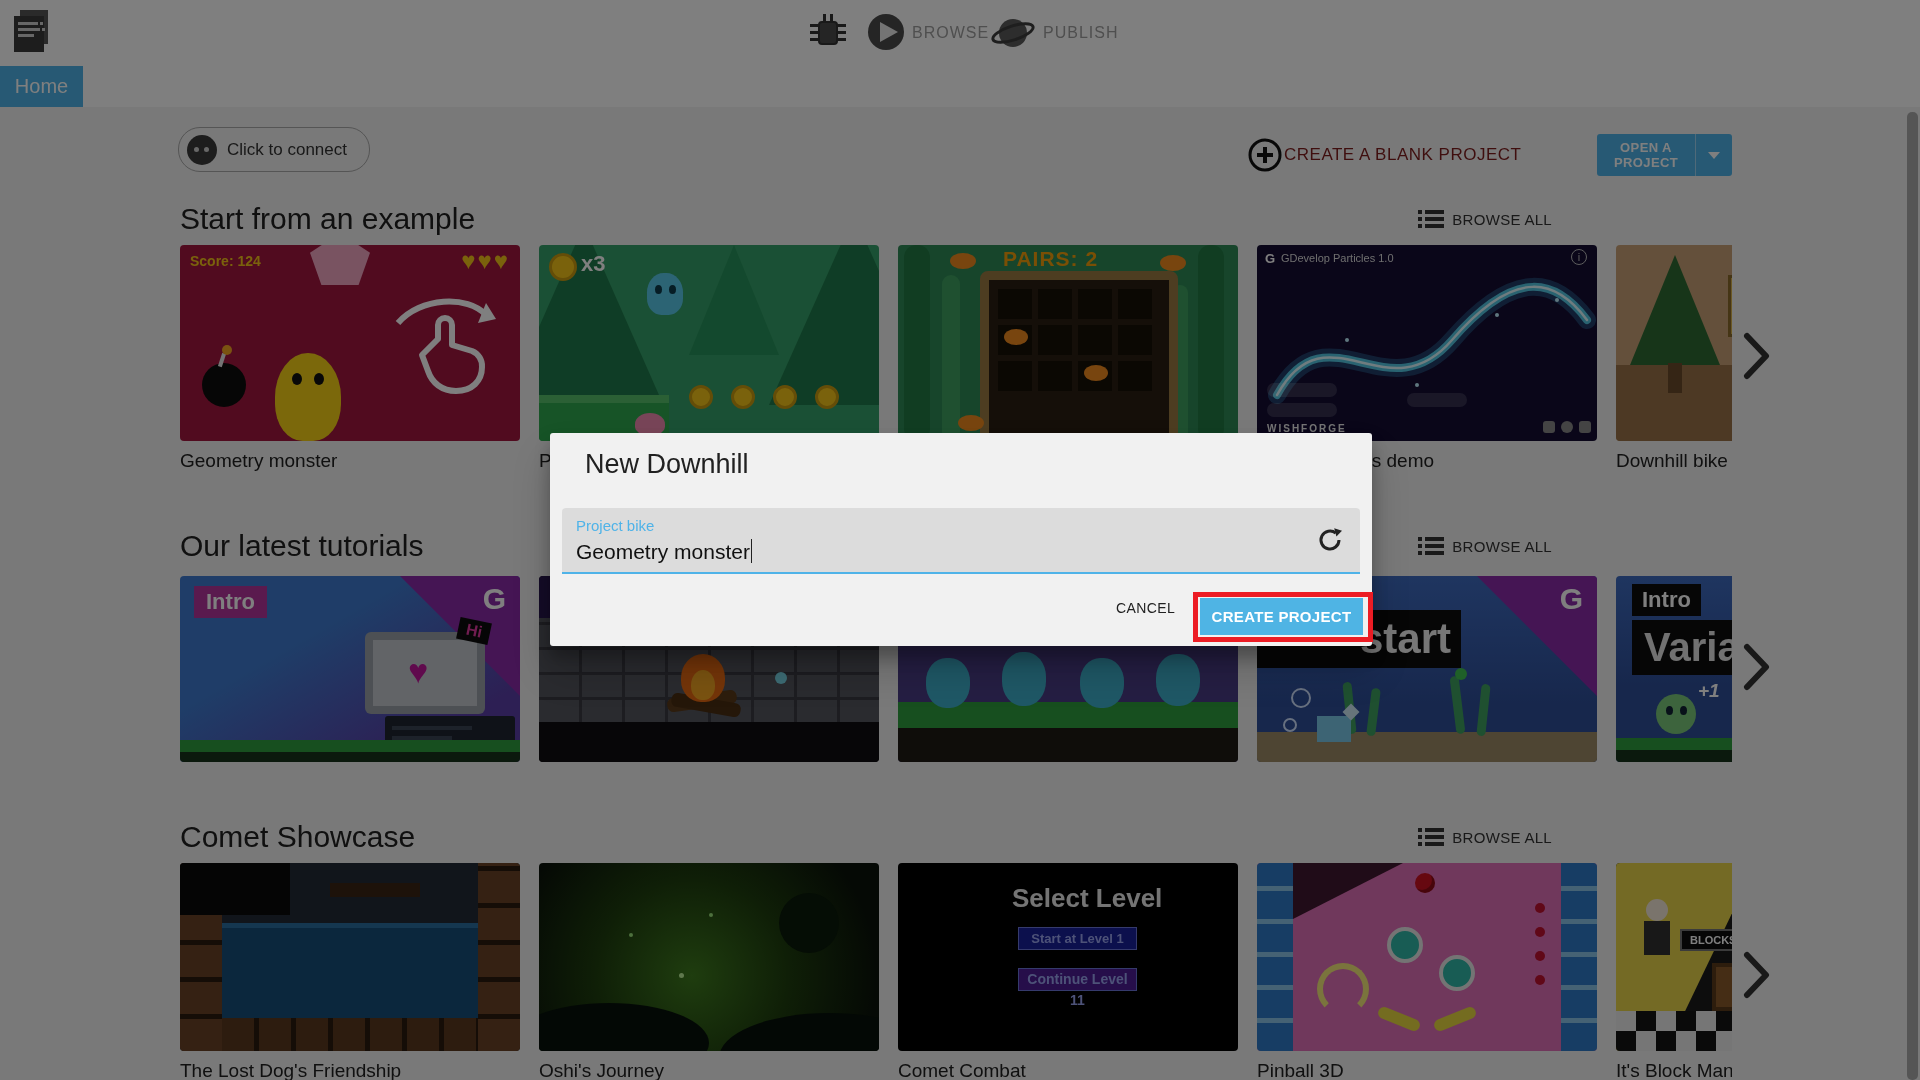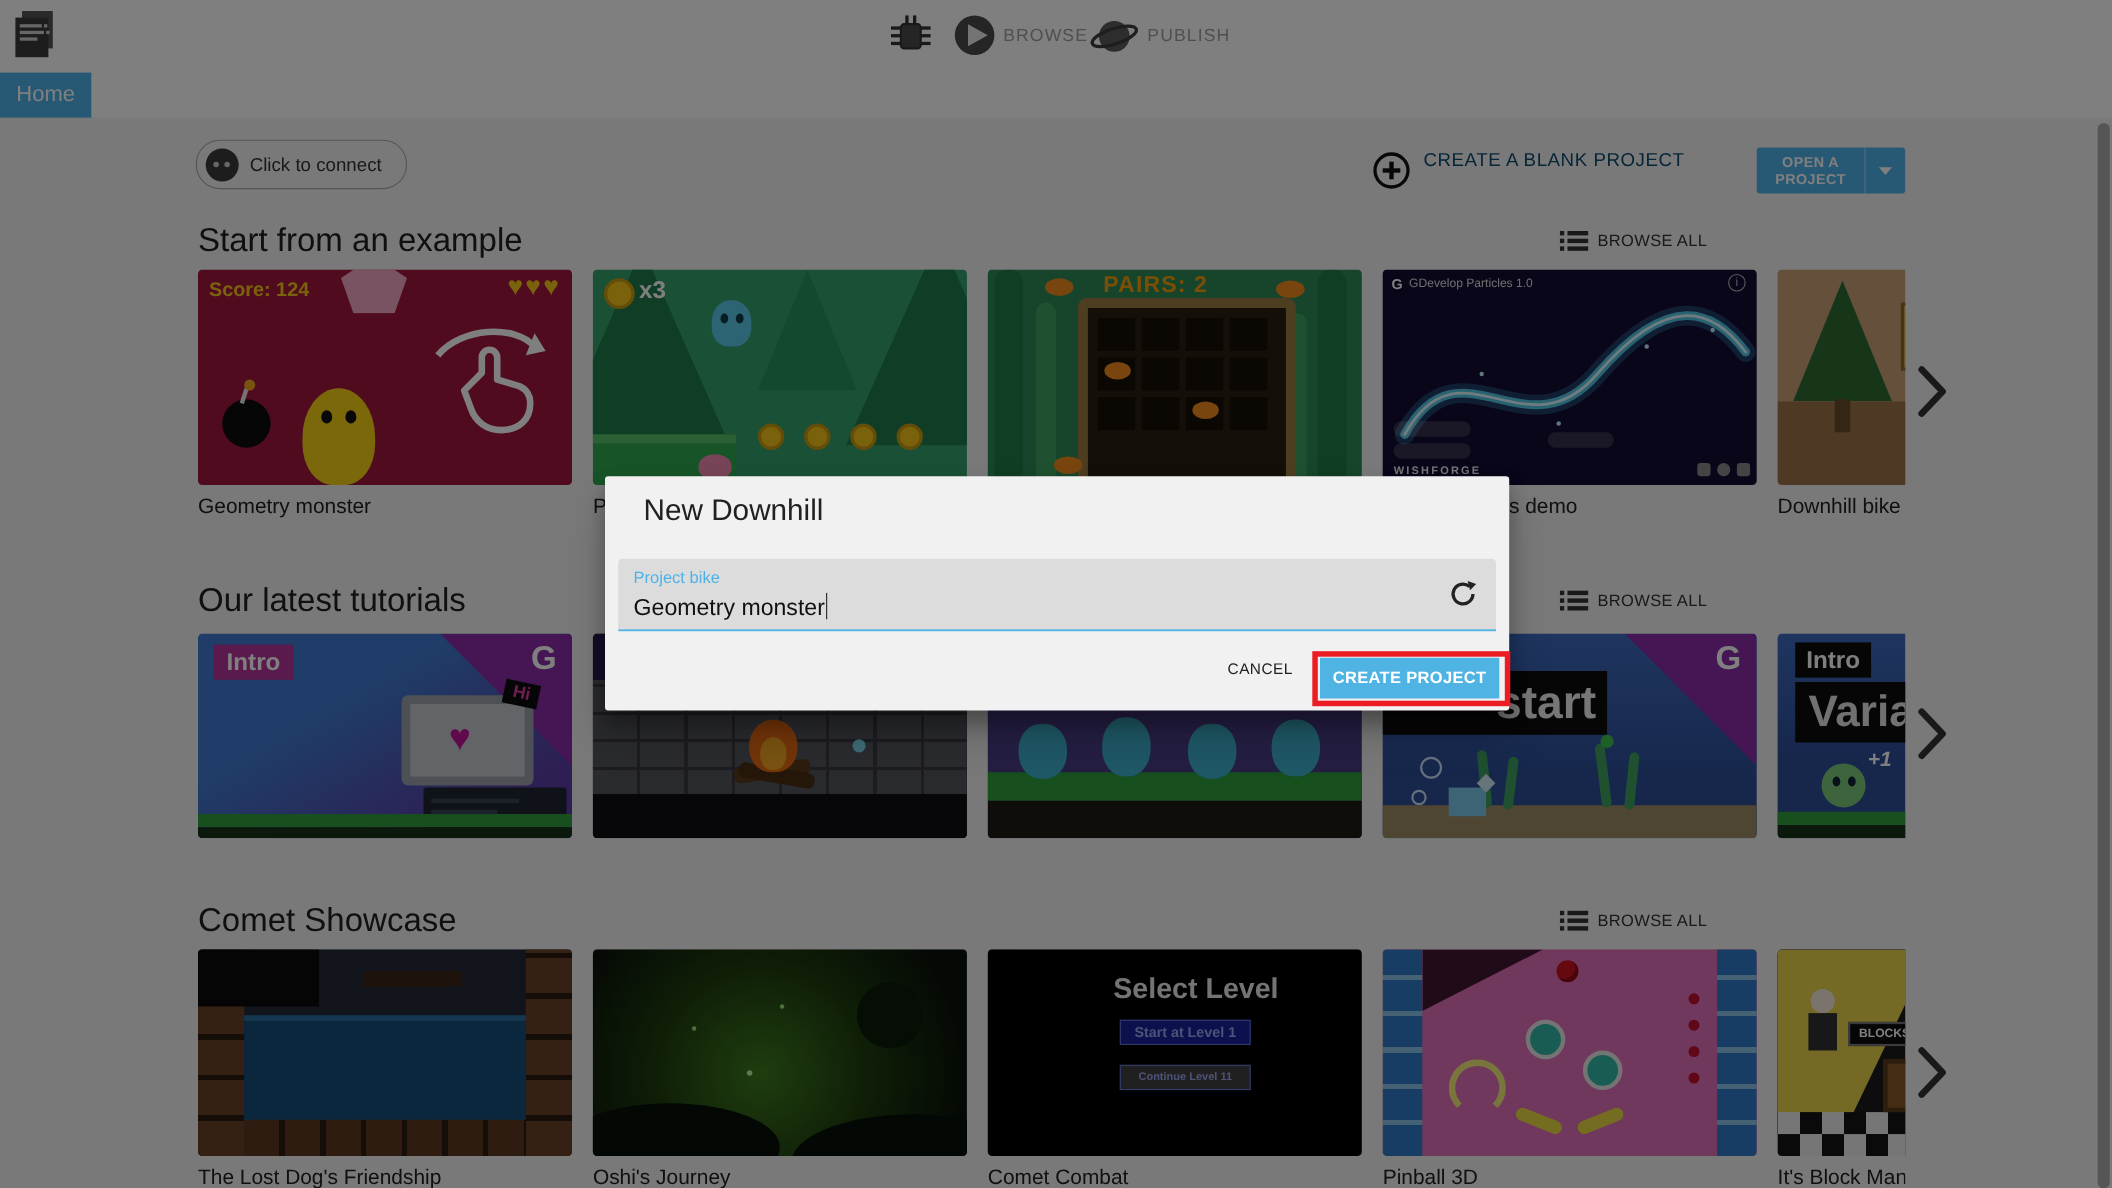--- a/index.html
+++ b/index.html
@@ -10,22 +10,22 @@
   .tab-home{position:absolute;left:0;top:66px;width:83px;height:41px;background:#4FB3E8;
     color:#fff;font-size:20px;display:flex;align-items:center;justify-content:center;}
   .tb-label{font-size:16px;letter-spacing:1px;color:#9e9e9e;}
   
   .connect-pill{position:absolute;left:178px;top:127px;height:43px;border:1px solid #aaa;
     border-radius:22px;display:flex;align-items:center;gap:10px;padding:0 22px 0 8px;
     color:#333;font-size:17px;background:transparent;}
   .avatar{width:30px;height:30px;border-radius:50%;background:#3a3a3a;position:relative;}
   .avatar:before{content:"";position:absolute;left:7px;top:12px;width:5px;height:5px;border-radius:50%;background:#cfcfcf;}
   .avatar:after{content:"";position:absolute;left:17px;top:12px;width:5px;height:5px;border-radius:50%;background:#cfcfcf;}
-  .blank-btn{position:absolute;left:1246px;top:136px;display:flex;gap:10px;
-    color:#0c4a6e;font-size:17px;letter-spacing:.5px;cursor:pointer;}
+  .blank-btn{position:absolute;left:1246px;top:136px;display:flex;align-items:center;
+    color:#7f1d1d;font-size:17px;letter-spacing:.5px;cursor:pointer;}
   .open-btn{position:absolute;left:1597px;top:134px;width:135px;height:42px;background:#4FB3E8;
     border-radius:3px;display:flex;align-items:center;color:#fff;}
   .open-btn .lbl{flex:1;text-align:center;font-size:13px;font-weight:bold;letter-spacing:.4px;}
   .open-btn .sep{width:1px;height:42px;background:rgba(255,255,255,.45);}
   .caret{width:0;height:0;border-left:6px solid transparent;border-right:6px solid transparent;
     border-top:7px solid #fff;margin:0 12px;}
   .section{position:absolute;left:180px;width:1372px;}
   .section h2{margin:0;font-size:30px;font-weight:400;color:#212121;line-height:38px;}
   .browse{position:absolute;right:0;top:8px;display:flex;align-items:center;gap:8px;
     color:#333;font-size:15px;letter-spacing:.3px;cursor:pointer;}
@@ -134,21 +134,21 @@
           <rect x="7" y="9" width="19" height="4" fill="#333"></rect>
         <rect x="0" y="16" width="4" height="4" fill="#333"></rect>
           <rect x="7" y="16" width="19" height="4" fill="#333"></rect>
       </svg>
       <span>BROWSE ALL</span>
     </div>
     <div class="cards" style="margin-top:7px">
 
       <div class="card">
         <div class="thumb" style="height:196px;background:#A3173F">
-          <span class="pxtext" style="left:10px;top:8px;color:#F5C518;font-weight:bold;font-size:18px">Score: 124</span>
+          <span class="pxtext" style="left:10px;top:8px;color:#F5C518;font-weight:bold;font-size:14px">Score: 124</span>
           <span class="pxtext" style="right:10px;top:2px;color:#F5C518;font-size:24px;letter-spacing:2px">♥♥♥</span>
           <div class="abs" style="left:130px;top:-12px;width:60px;height:52px;background:#F2A7C3;
                clip-path:polygon(50% 0,100% 38%,81% 100%,19% 100%,0 38%)"></div>
           <div class="abs" style="left:95px;top:108px;width:66px;height:88px;background:#F7D117;
                border-radius:50% 50% 42% 42%"></div>
           <div class="abs" style="left:112px;top:128px;width:10px;height:12px;background:#111;border-radius:50%"></div>
           <div class="abs" style="left:134px;top:128px;width:10px;height:12px;background:#111;border-radius:50%"></div>
           <div class="abs" style="left:22px;top:118px;width:44px;height:44px;background:#0d0d0d;border-radius:50%"></div>
           <div class="abs" style="left:40px;top:108px;width:4px;height:14px;background:#e8e8e8;transform:rotate(18deg)"></div>
           <div class="abs" style="left:42px;top:100px;width:10px;height:10px;background:#F5A623;border-radius:50%"></div>
@@ -398,22 +398,22 @@
           <div class="abs" style="left:140px;top:110px;width:5px;height:5px;background:#BFF09A;border-radius:50%"></div>
         </div>
         <div class="card-title">Oshi's Journey</div>
       </div>
 
       <div class="card">
         <div class="thumb" style="height:188px;background:#000">
           <span class="pxtext" style="left:114px;top:20px;color:#E8E8E8;font-weight:bold;font-size:26px">Select Level</span>
           <div class="abs" style="left:120px;top:64px;width:117px;height:21px;background:#18209A;border:1px solid #6A74D8;
                color:#9AA4F0;font-weight:bold;font-size:13px;text-align:center;line-height:21px">Start at Level 1</div>
-          <div class="abs" style="left:120px;top:105px;width:117px;height:21px;background:#404040;border:1px solid #6A74D8;
-               color:#9AA4F0;font-weight:bold;font-size:10px;text-align:center;line-height:21px">Continue Level 11</div>
+          <div class="abs" style="left:120px;top:105px;width:117px;height:21px;background:#4c1d95;border:1px solid #6A74D8;
+               color:#9AA4F0;font-weight:bold;font-size:14px;text-align:center;line-height:21px">Continue Level 11</div>
         </div>
         <div class="card-title">Comet Combat</div>
       </div>
 
       <div class="card">
         <div class="thumb" style="height:188px;background:#E070B8">
           <div class="abs" style="left:0;top:0;width:36px;height:188px;
                background:repeating-linear-gradient(0deg,#2E7AC8 0 28px,#8AC4E8 28px 33px)"></div>
           <div class="abs" style="left:304px;top:0;width:36px;height:188px;
                background:repeating-linear-gradient(0deg,#2E7AC8 0 28px,#8AC4E8 28px 33px)"></div>

